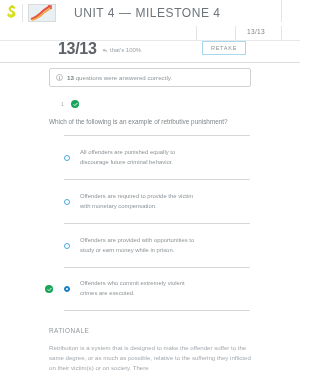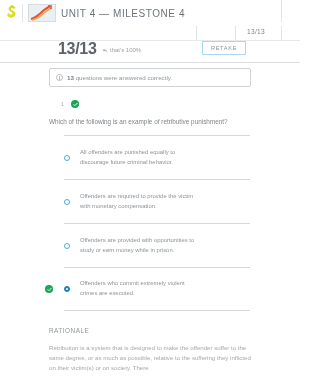--- a/index.html
+++ b/index.html
@@ -46,22 +46,22 @@
     height: 16px;
     margin-left: 5px;
     border: 1px solid #d8dadc;
     background: #eef2f5;
     flex: 0 0 auto;
     overflow: hidden;
     position: relative;
   }
   .thumb svg { display: block; }
   .unit-title {
-    margin-left: 5px;
-    font-size: 10px;
+    margin-left: 18px;
+    font-size: 12px;
     letter-spacing: 0.55px;
     color: #6d7479;
     white-space: nowrap;
     flex: 1 1 auto;
   }
   .topbar-right-div {
     position: absolute;
     right: 18px;
     top: 0;
     width: 1px;

